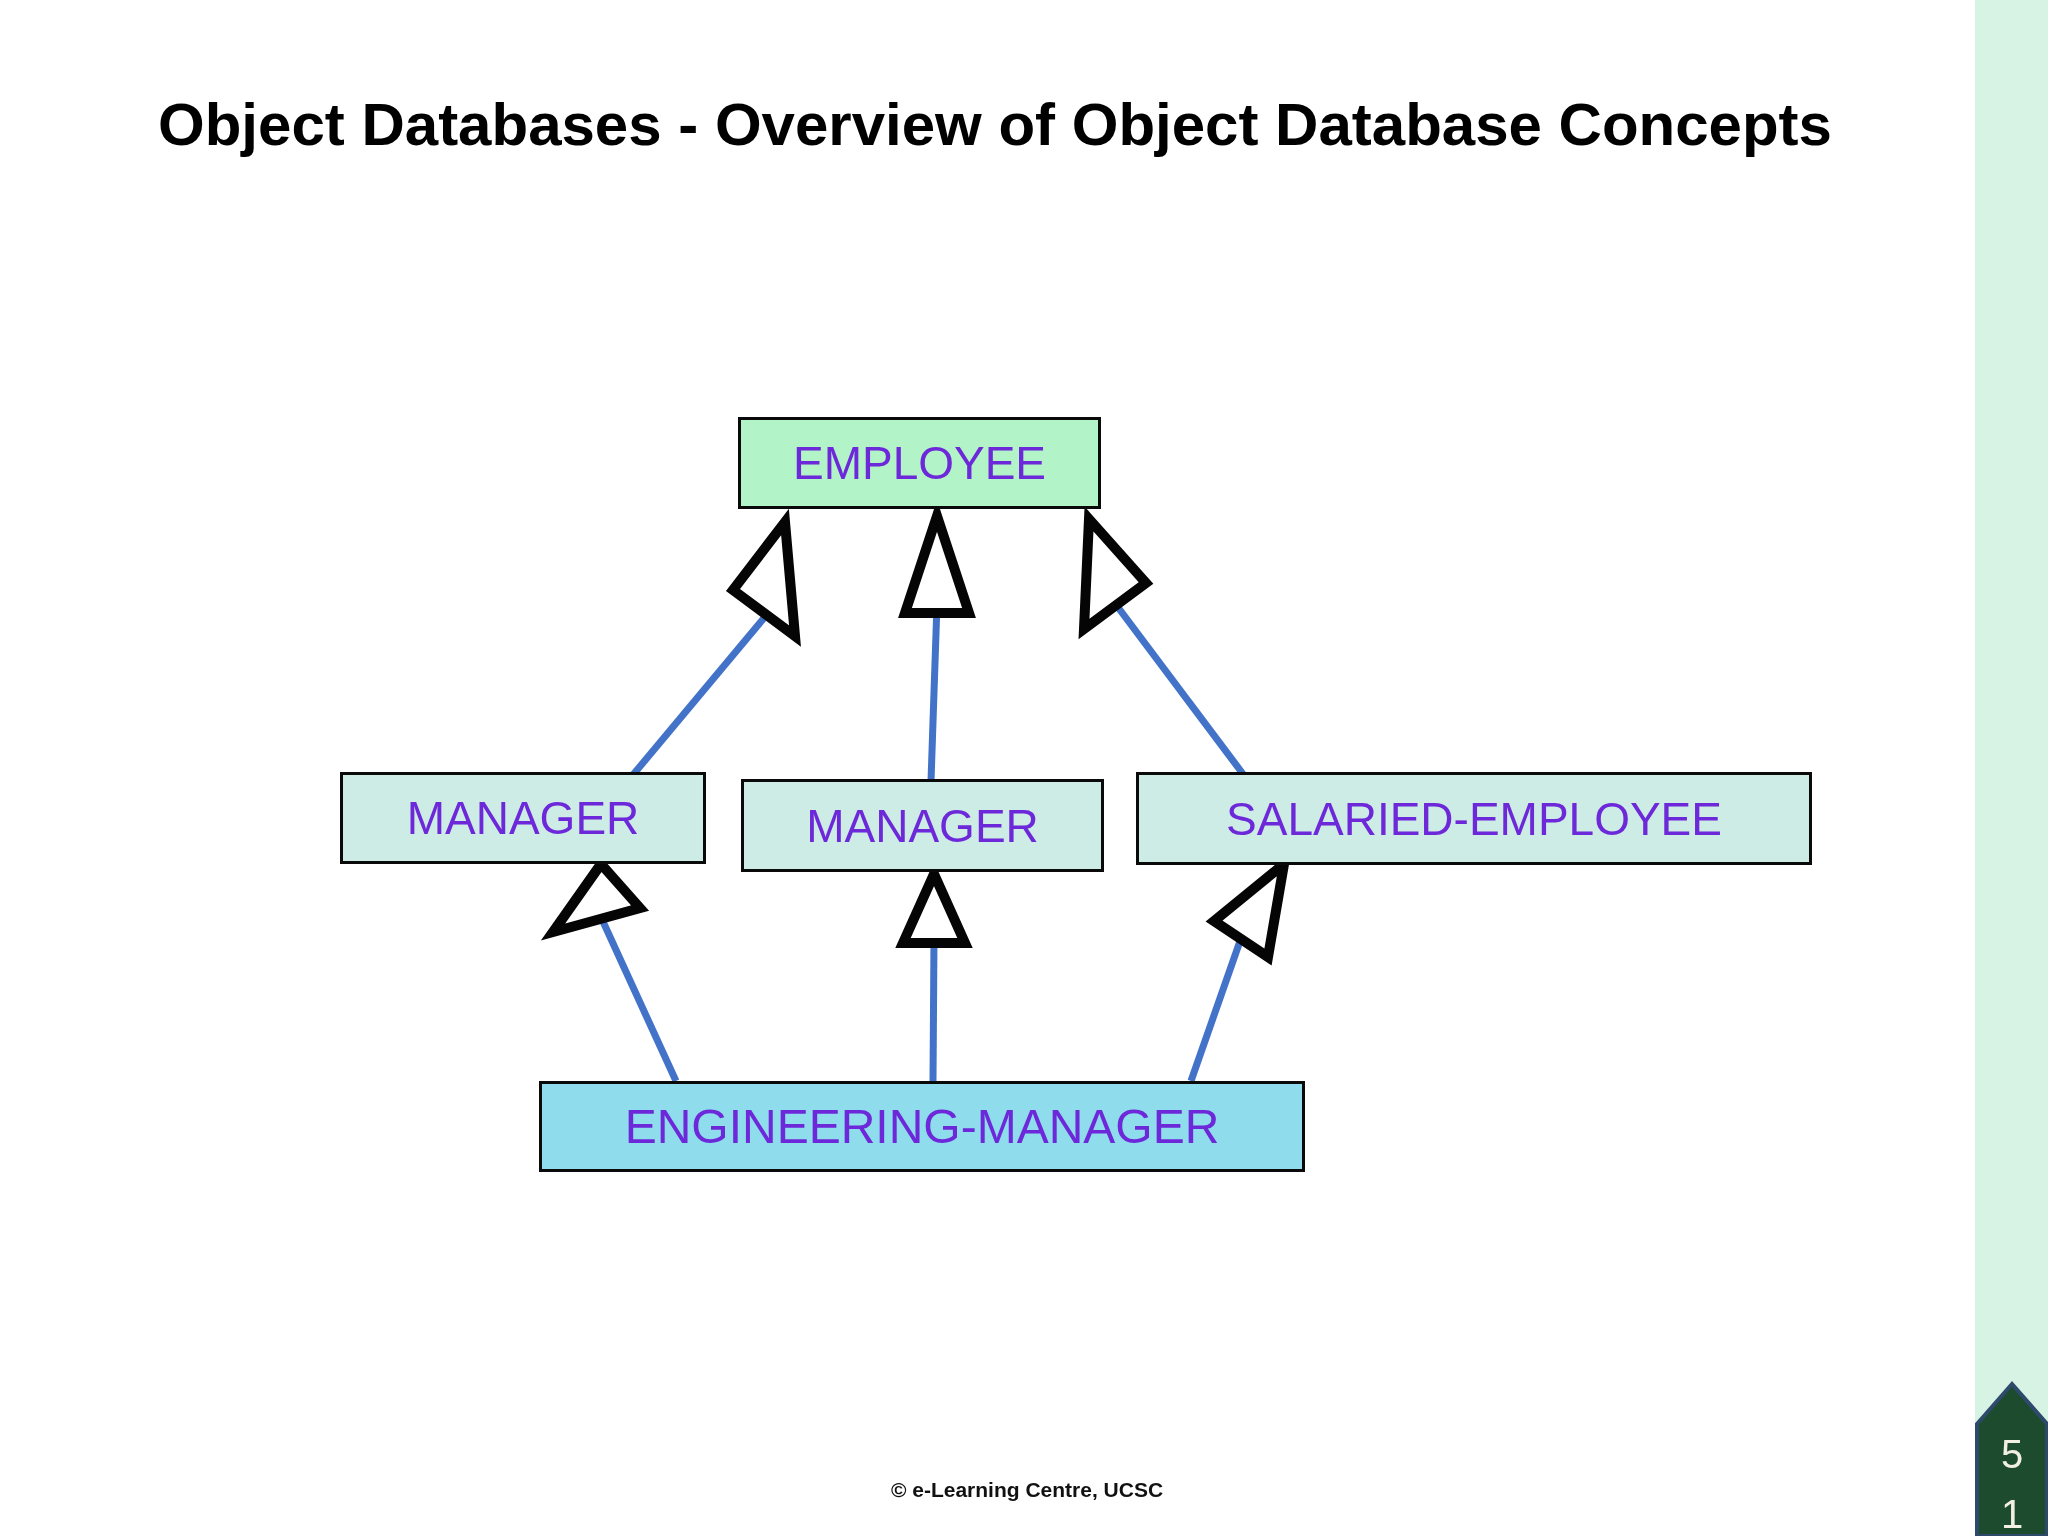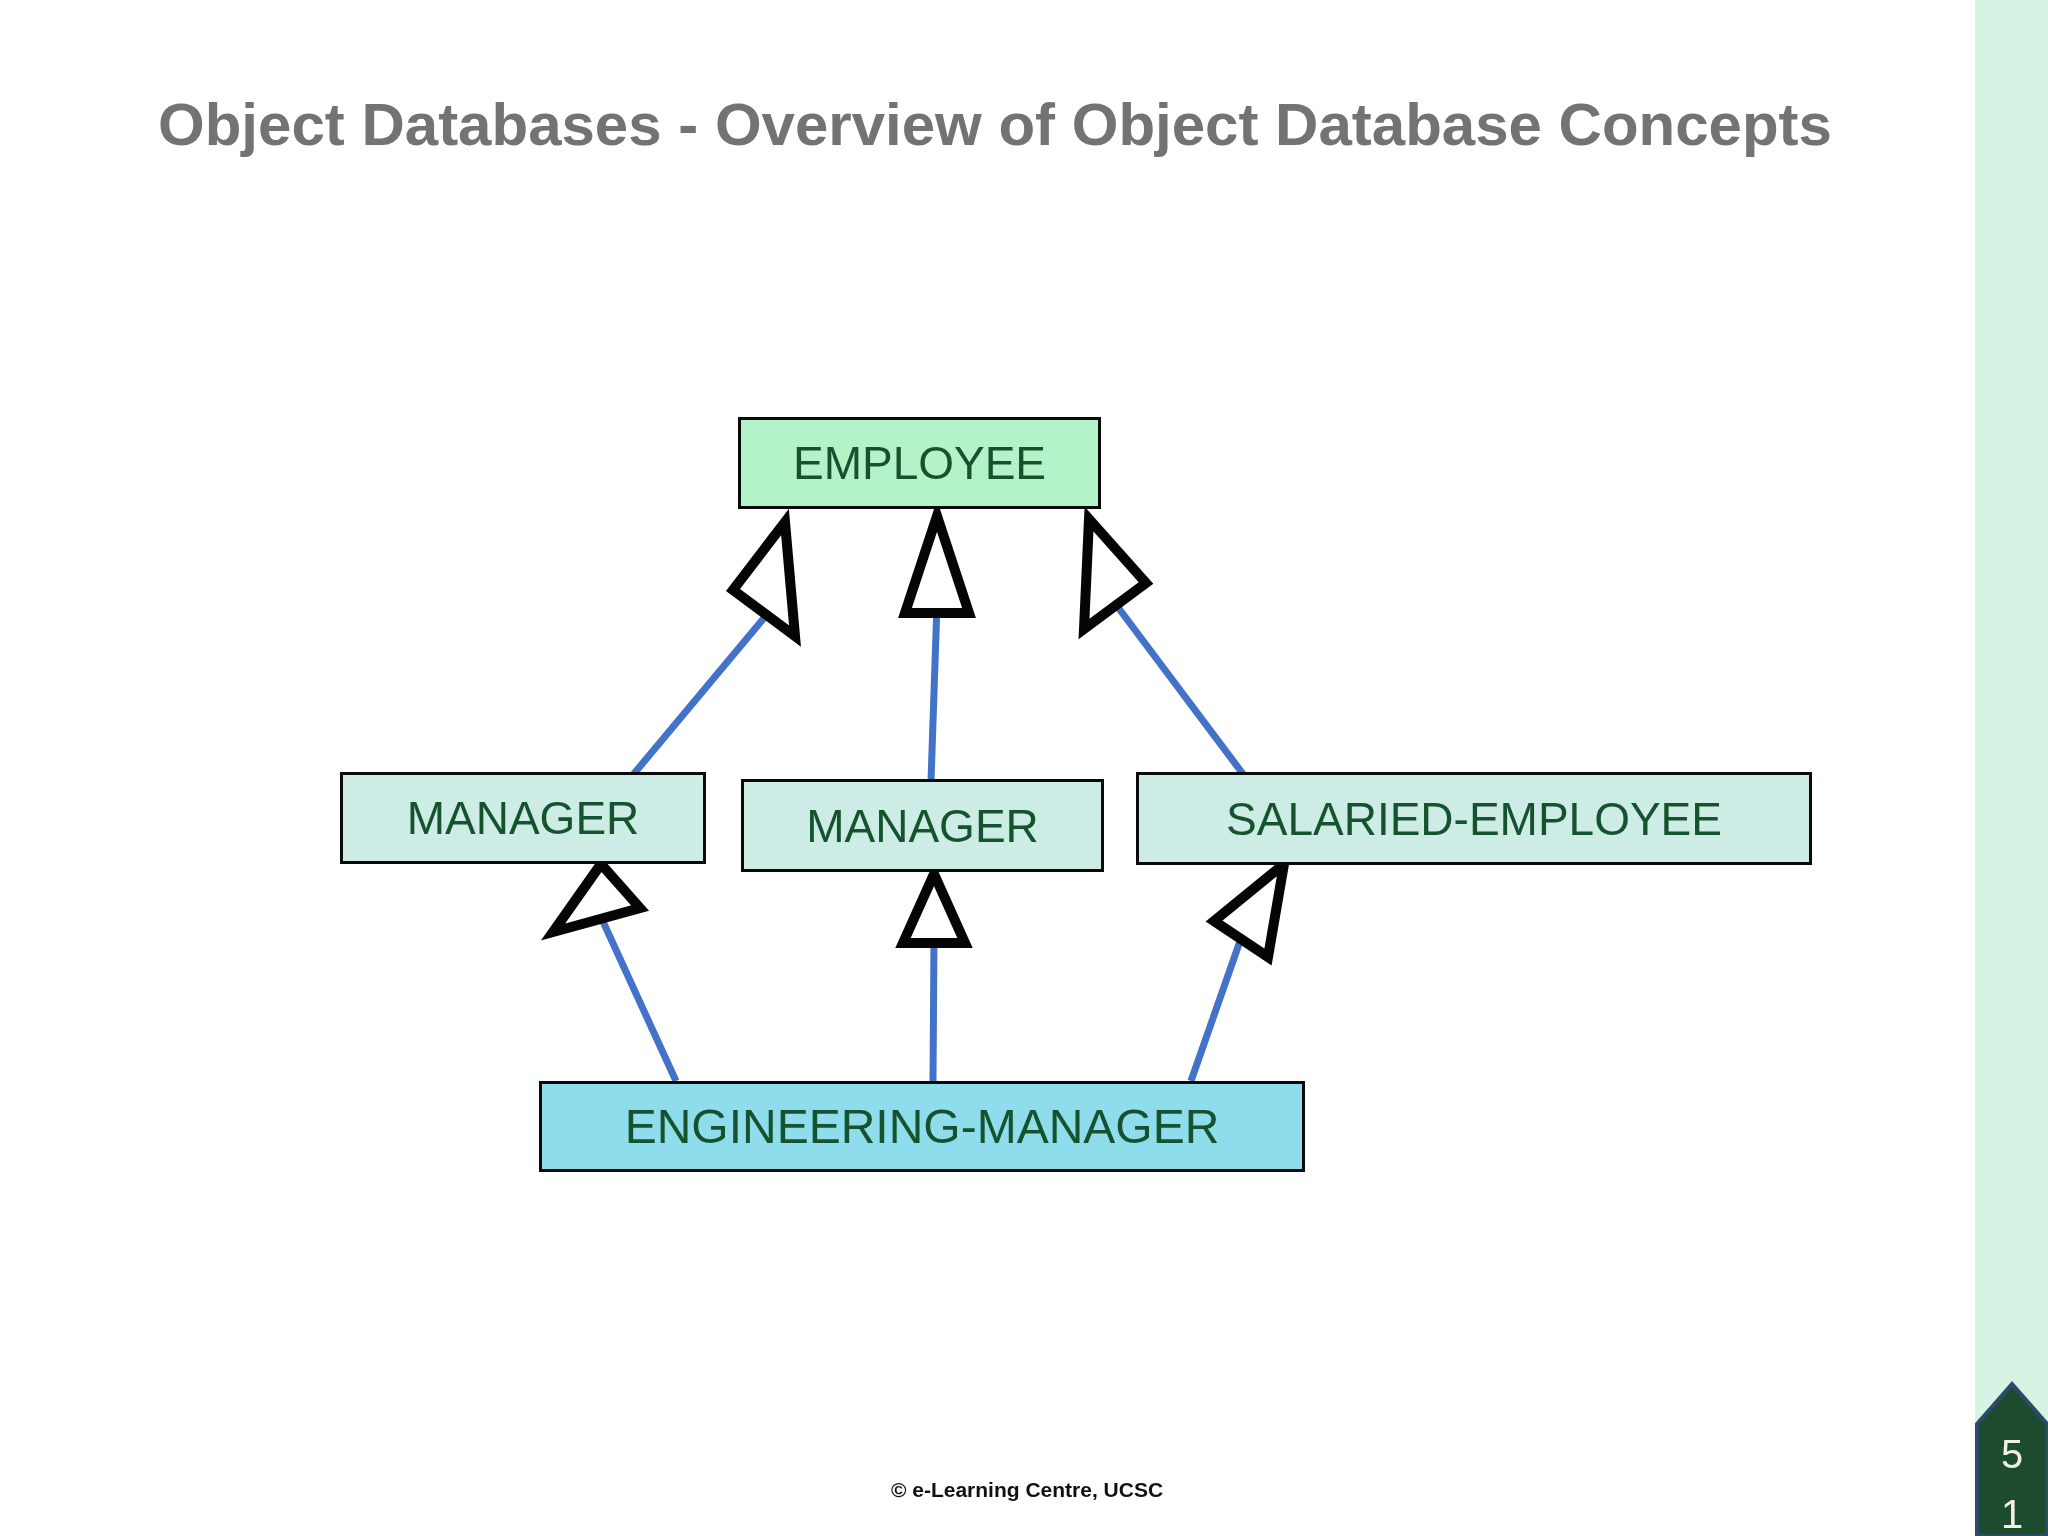--- a/index.html
+++ b/index.html
@@ -25,39 +25,39 @@
   }
   .slide-title {
     position: absolute;
     left: 0;
     top: 88px;
     width: 1990px;
     text-align: center;
     font-size: 60px;
     line-height: 1.22;
     font-weight: bold;
-    color: #737373;
+    color: #000000;
     letter-spacing: 0px;
   }
   .diagram-svg {
     position: absolute;
     left: 0;
     top: 0;
     width: 2048px;
     height: 1536px;
   }
   .node {
     position: absolute;
     box-sizing: border-box;
     border: 3px solid #0a0a0a;
     display: flex;
     align-items: center;
     justify-content: center;
     font-size: 46px;
-    color: #14532d;
+    color: #6d28d9;
     white-space: nowrap;
   }
   .node-employee            { left: 738px;  top: 417px;  width: 363px; height: 92px; background: #b3f3c8; }
   .node-engineer            { left: 340px;  top: 772px;  width: 366px; height: 92px; background: #cdece5; }
   .node-manager             { left: 741px;  top: 779px;  width: 363px; height: 93px; background: #cdece5; }
   .node-salaried-employee   { left: 1136px; top: 772px;  width: 676px; height: 93px; background: #cdece5; }
   .node-engineering-manager { left: 539px;  top: 1081px; width: 766px; height: 91px; background: #8edcec; font-size: 48px; }
   .footer-copyright {
     position: absolute;
     left: 12px;

